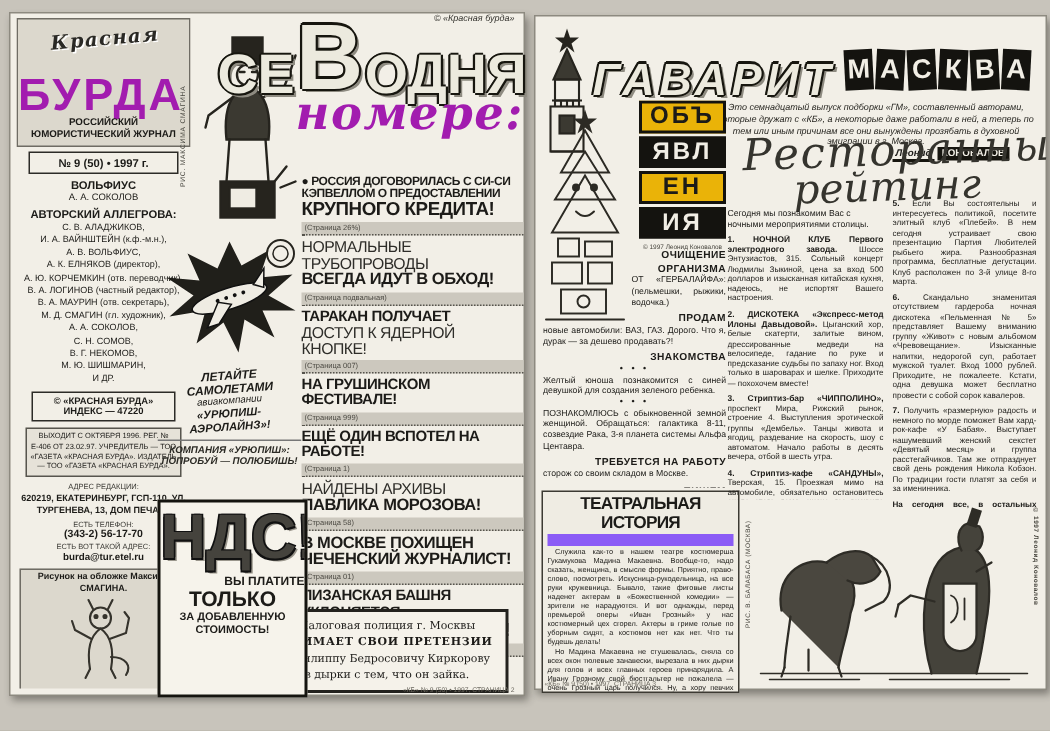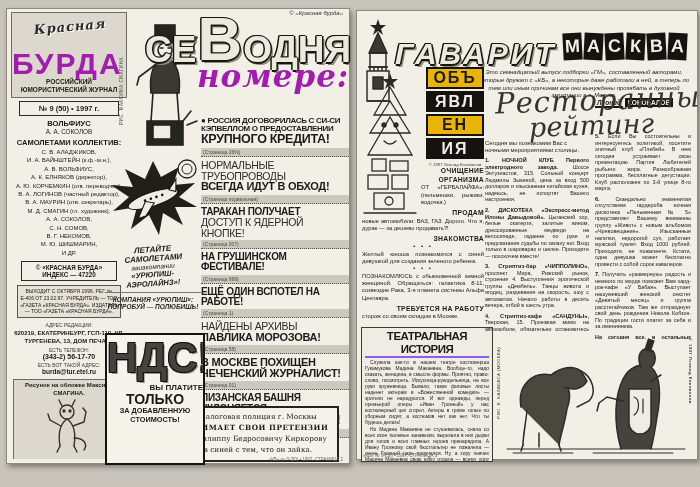--- a/index.html
+++ b/index.html
@@ -102,21 +102,21 @@
   .obj-row.inv{background:#14130f;color:#f1eee5;}
   #ads-credit{float:right;width:58px;font-size:4.3px;color:#44423b;text-align:center;margin-top:1px;}
   .cl-sec{font-size:5.8px;line-height:1.25;text-align:justify;margin-bottom:3px;}
   .cl-head{display:block;font-weight:900;font-size:6.8px;text-align:right;letter-spacing:.3px;}
   .cl-sep{display:block;text-align:center;font-weight:bold;font-size:6px;letter-spacing:2px;}
 
   
   #theater{position:absolute;left:4px;top:316px;width:124px;height:129px;border:1px solid #3c3a33;
      background:#efece3;padding:2px 3px;overflow:hidden;}
   #theater-title{font-weight:900;font-size:11.5px;text-align:center;letter-spacing:-.5px;
-     border-bottom:2px solid #8b5cf6;margin-bottom:2px;line-height:1.15;}
+     border-bottom:8px solid #8b5cf6;margin-bottom:2px;line-height:1.15;}
   #theater p{margin:0 0 1px 0;font-size:4.9px;line-height:1.22;text-align:justify;text-indent:5px;}
 
   
   #rest-title{position:absolute;left:138px;top:76px;width:200px;font-family:"DejaVu Serif",serif;
      font-style:italic;color:#35342e;}
   #rest-title .t1{display:block;font-size:29px;line-height:.9;letter-spacing:1px;transform:rotate(-2deg);}
   #rest-title .t2{display:block;font-size:27px;line-height:.9;margin-left:34px;transform:rotate(-2deg);}
   #rest-intro{position:absolute;left:128px;top:129px;width:104px;font-size:5.8px;line-height:1.25;}
   .rest-col{position:absolute;font-size:5.4px;line-height:1.2;text-align:justify;overflow:hidden;}
   #rest-colA{left:128px;top:146px;width:104px;height:176px;}
@@ -138,21 +138,21 @@
 
     <div id="sidebar" class="c">
       <div id="logo-box">
         <div id="logo-script">Красная</div>
         <div id="logo-word">БУРДА</div>
         <div id="logo-sub">РОССИЙСКИЙ ЮМОРИСТИЧЕСКИЙ ЖУРНАЛ</div>
       </div>
       <div id="issue-box" class="sb-box">№ 9 (50) • 1997 г.</div>
       <div class="sb-label">ВОЛЬФИУС</div>
       <div class="sb-small">А. А. СОКОЛОВ</div>
-      <div class="sb-label">САМОЛЕТАМИ КОЛЛЕКТИВ:</div>
+      <div class="sb-label">АВТОРСКИЙ АЛЛЕГРОВА:</div>
       <div id="team-list">
         <span>С. В. АЛАДЖИКОВ,</span>
         <span>И. А. ВАЙНШТЕЙН (к.ф.-м.н.),</span>
         <span>А. В. ВОЛЬФИУС,</span>
         <span>А. К. ЕЛНЯКОВ (директор),</span>
         <span>А. Ю. КОРЧЕМКИН (отв. переводчик),</span>
         <span>В. А. ЛОГИНОВ (частный редактор),</span>
         <span>В. А. МАУРИН (отв. секретарь),</span>
         <span>М. Д. СМАГИН (гл. художник),</span>
         <span>А. А. СОКОЛОВ,</span>
@@ -256,21 +256,21 @@
         <span class="hl-a w900s">ПИЗАНСКАЯ БАШНЯ УКЛОНЯЕТСЯ</span>
         <span class="hl-a wbig">ОТ УПЛАТЫ НАЛОГОВ!</span>
         <div class="pagebar">(Страница 01)</div>
       </div>
     </div>
 
     <div id="tax-box">
       <span>Налоговая полиция г. Москвы</span><br>
       <span class="b">СНИМАЕТ СВОИ ПРЕТЕНЗИИ</span><br>
       <span>к Филиппу Бедросовичу Киркорову</span><br>
-      <span>в синей с тем, что он зайка.</span>
+      <span>в дырки с тем, что он зайка.</span>
     </div>
 
     <div id="airline-ad">
       <svg id="airline-art" viewBox="0 0 96 84">
         <polygon points="48,4 56,20 74,10 68,28 90,26 74,40 92,50 70,50 78,68 58,56 54,78 44,58 26,72 32,50 8,54 24,40 6,28 28,30 20,12 40,22" fill="#201f1a"></polygon>
         <g transform="rotate(-18 48 42)">
           <ellipse cx="48" cy="42" rx="26" ry="7" fill="#efece3" stroke="#111" stroke-width="1"></ellipse>
           <polygon points="40,42 28,56 36,56 48,46" fill="#efece3" stroke="#111" stroke-width="1"></polygon>
           <polygon points="66,38 76,30 72,42" fill="#efece3" stroke="#111" stroke-width="1"></polygon>
           <circle cx="40" cy="41" r="1.3" fill="#111"></circle>

